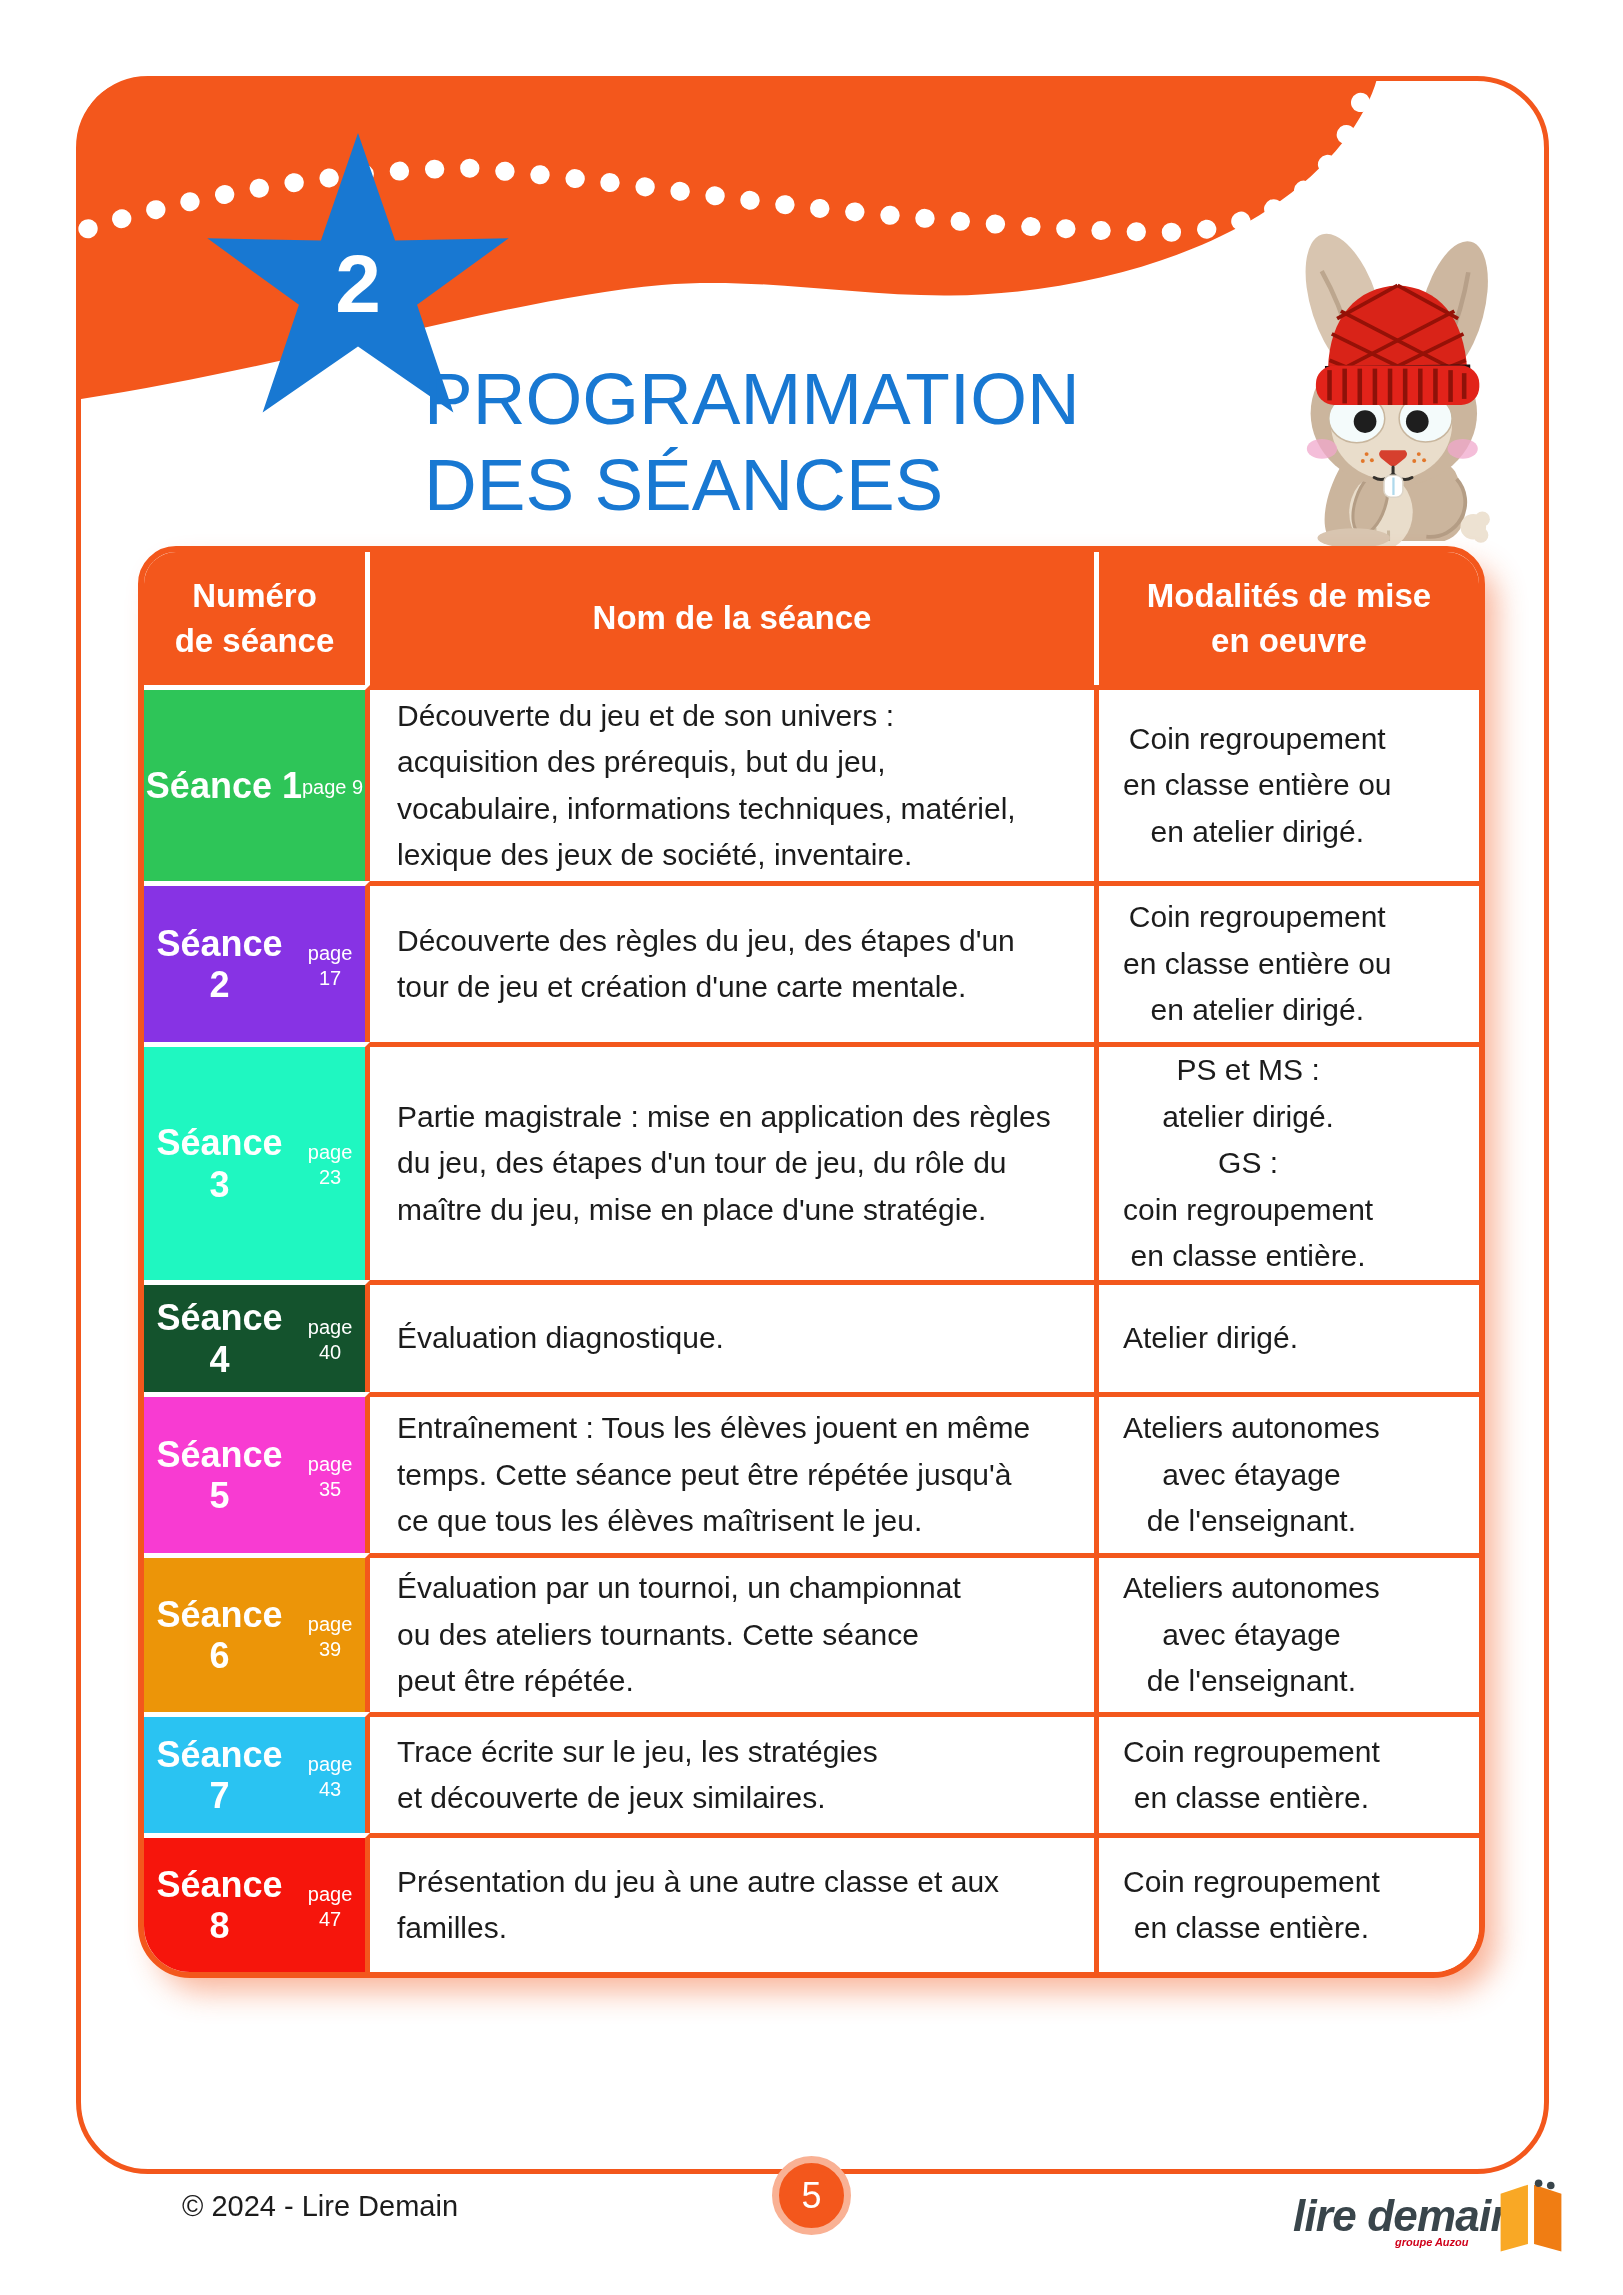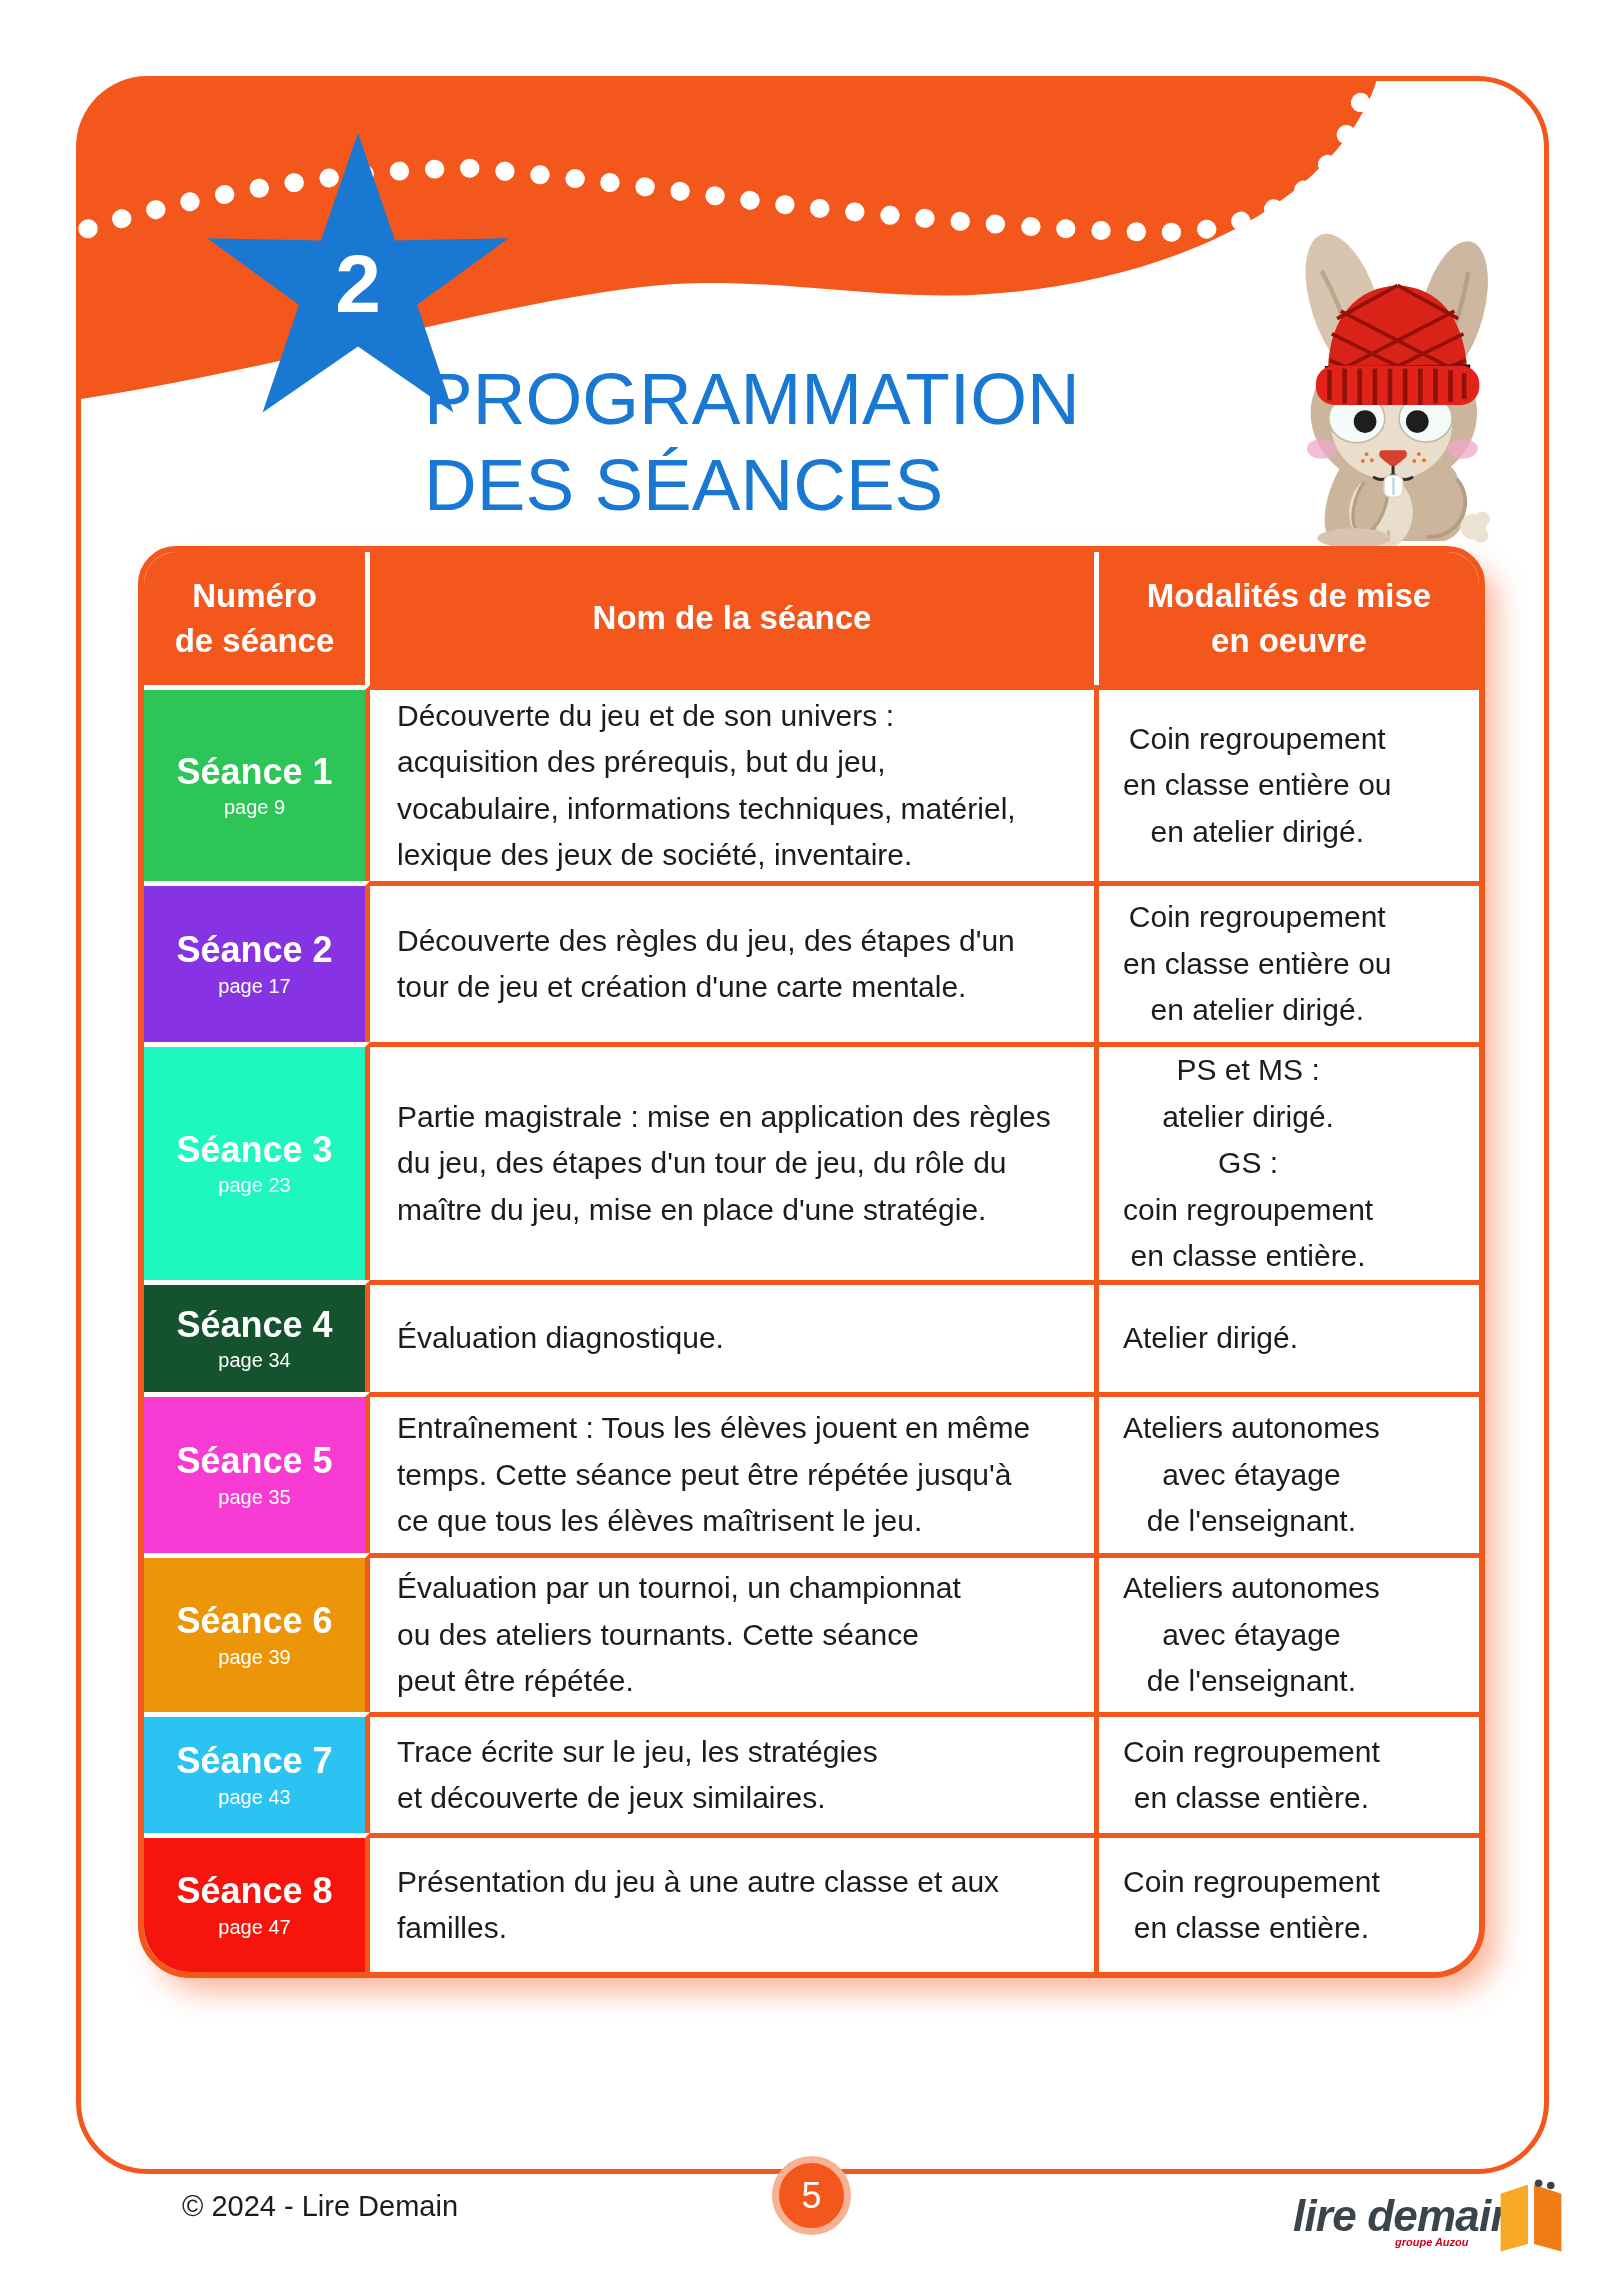--- a/index.html
+++ b/index.html
@@ -38,21 +38,21 @@
     grid-template-columns:226px 729px 1fr;
     grid-template-rows:133px 196px 161px 238px 112px 161px 159px 121px auto;
   }
   .th{
     background:var(--orange);color:#fff;font-weight:bold;font-size:33px;line-height:1.35;
     display:flex;align-items:center;justify-content:center;text-align:center;white-space:pre-line;
   }
   .th.sep{border-right:5.3px solid #ffffff;}
   .cell{box-sizing:border-box;}
   .c-num{
-    display:flex;flex-direction:column;align-items:center;justify-content:center;
+    display:flex;flex-direction:row;align-items:center;justify-content:center;
     color:#fff;text-align:center;border-top:5.3px solid #ffffff;border-right:5.3px solid var(--orange);
   }
   .c-num .s-label{font-weight:bold;font-size:36px;line-height:1.15;}
   .c-num .s-page{font-size:20px;line-height:1.25;margin-top:3px;}
   .c-name,.c-mod{
     background:#fff;border-top:5.3px solid var(--orange);
     display:flex;align-items:center;font-size:30px;line-height:1.55;white-space:pre-line;
   }
   .c-name{border-right:5.3px solid var(--orange);padding:10.6px 18px 10.6px 27px;}
   .c-mod{padding:10.6px 12px 10.6px 24px;text-align:center;}
@@ -220,21 +220,21 @@
 du jeu, des étapes d'un tour de jeu, du rôle du
 maître du jeu, mise en place d'une stratégie.</div>
     <div class="cell c-mod">PS et MS :
 atelier dirigé.
 GS :
 coin regroupement
 en classe entière.</div>
 
     <div class="cell c-num" style="background: #14532d;">
       <div class="s-label">Séance 4</div>
-      <div class="s-page">page 34</div>
+      <div class="s-page">page 40</div>
     </div>
     <div class="cell c-name">Évaluation diagnostique.</div>
     <div class="cell c-mod">Atelier dirigé.</div>
 
     <div class="cell c-num" style="background: rgb(248, 59, 210);">
       <div class="s-label">Séance 5</div>
       <div class="s-page">page 35</div>
     </div>
     <div class="cell c-name">Entraînement : Tous les élèves jouent en même
 temps. Cette séance peut être répétée jusqu'à

